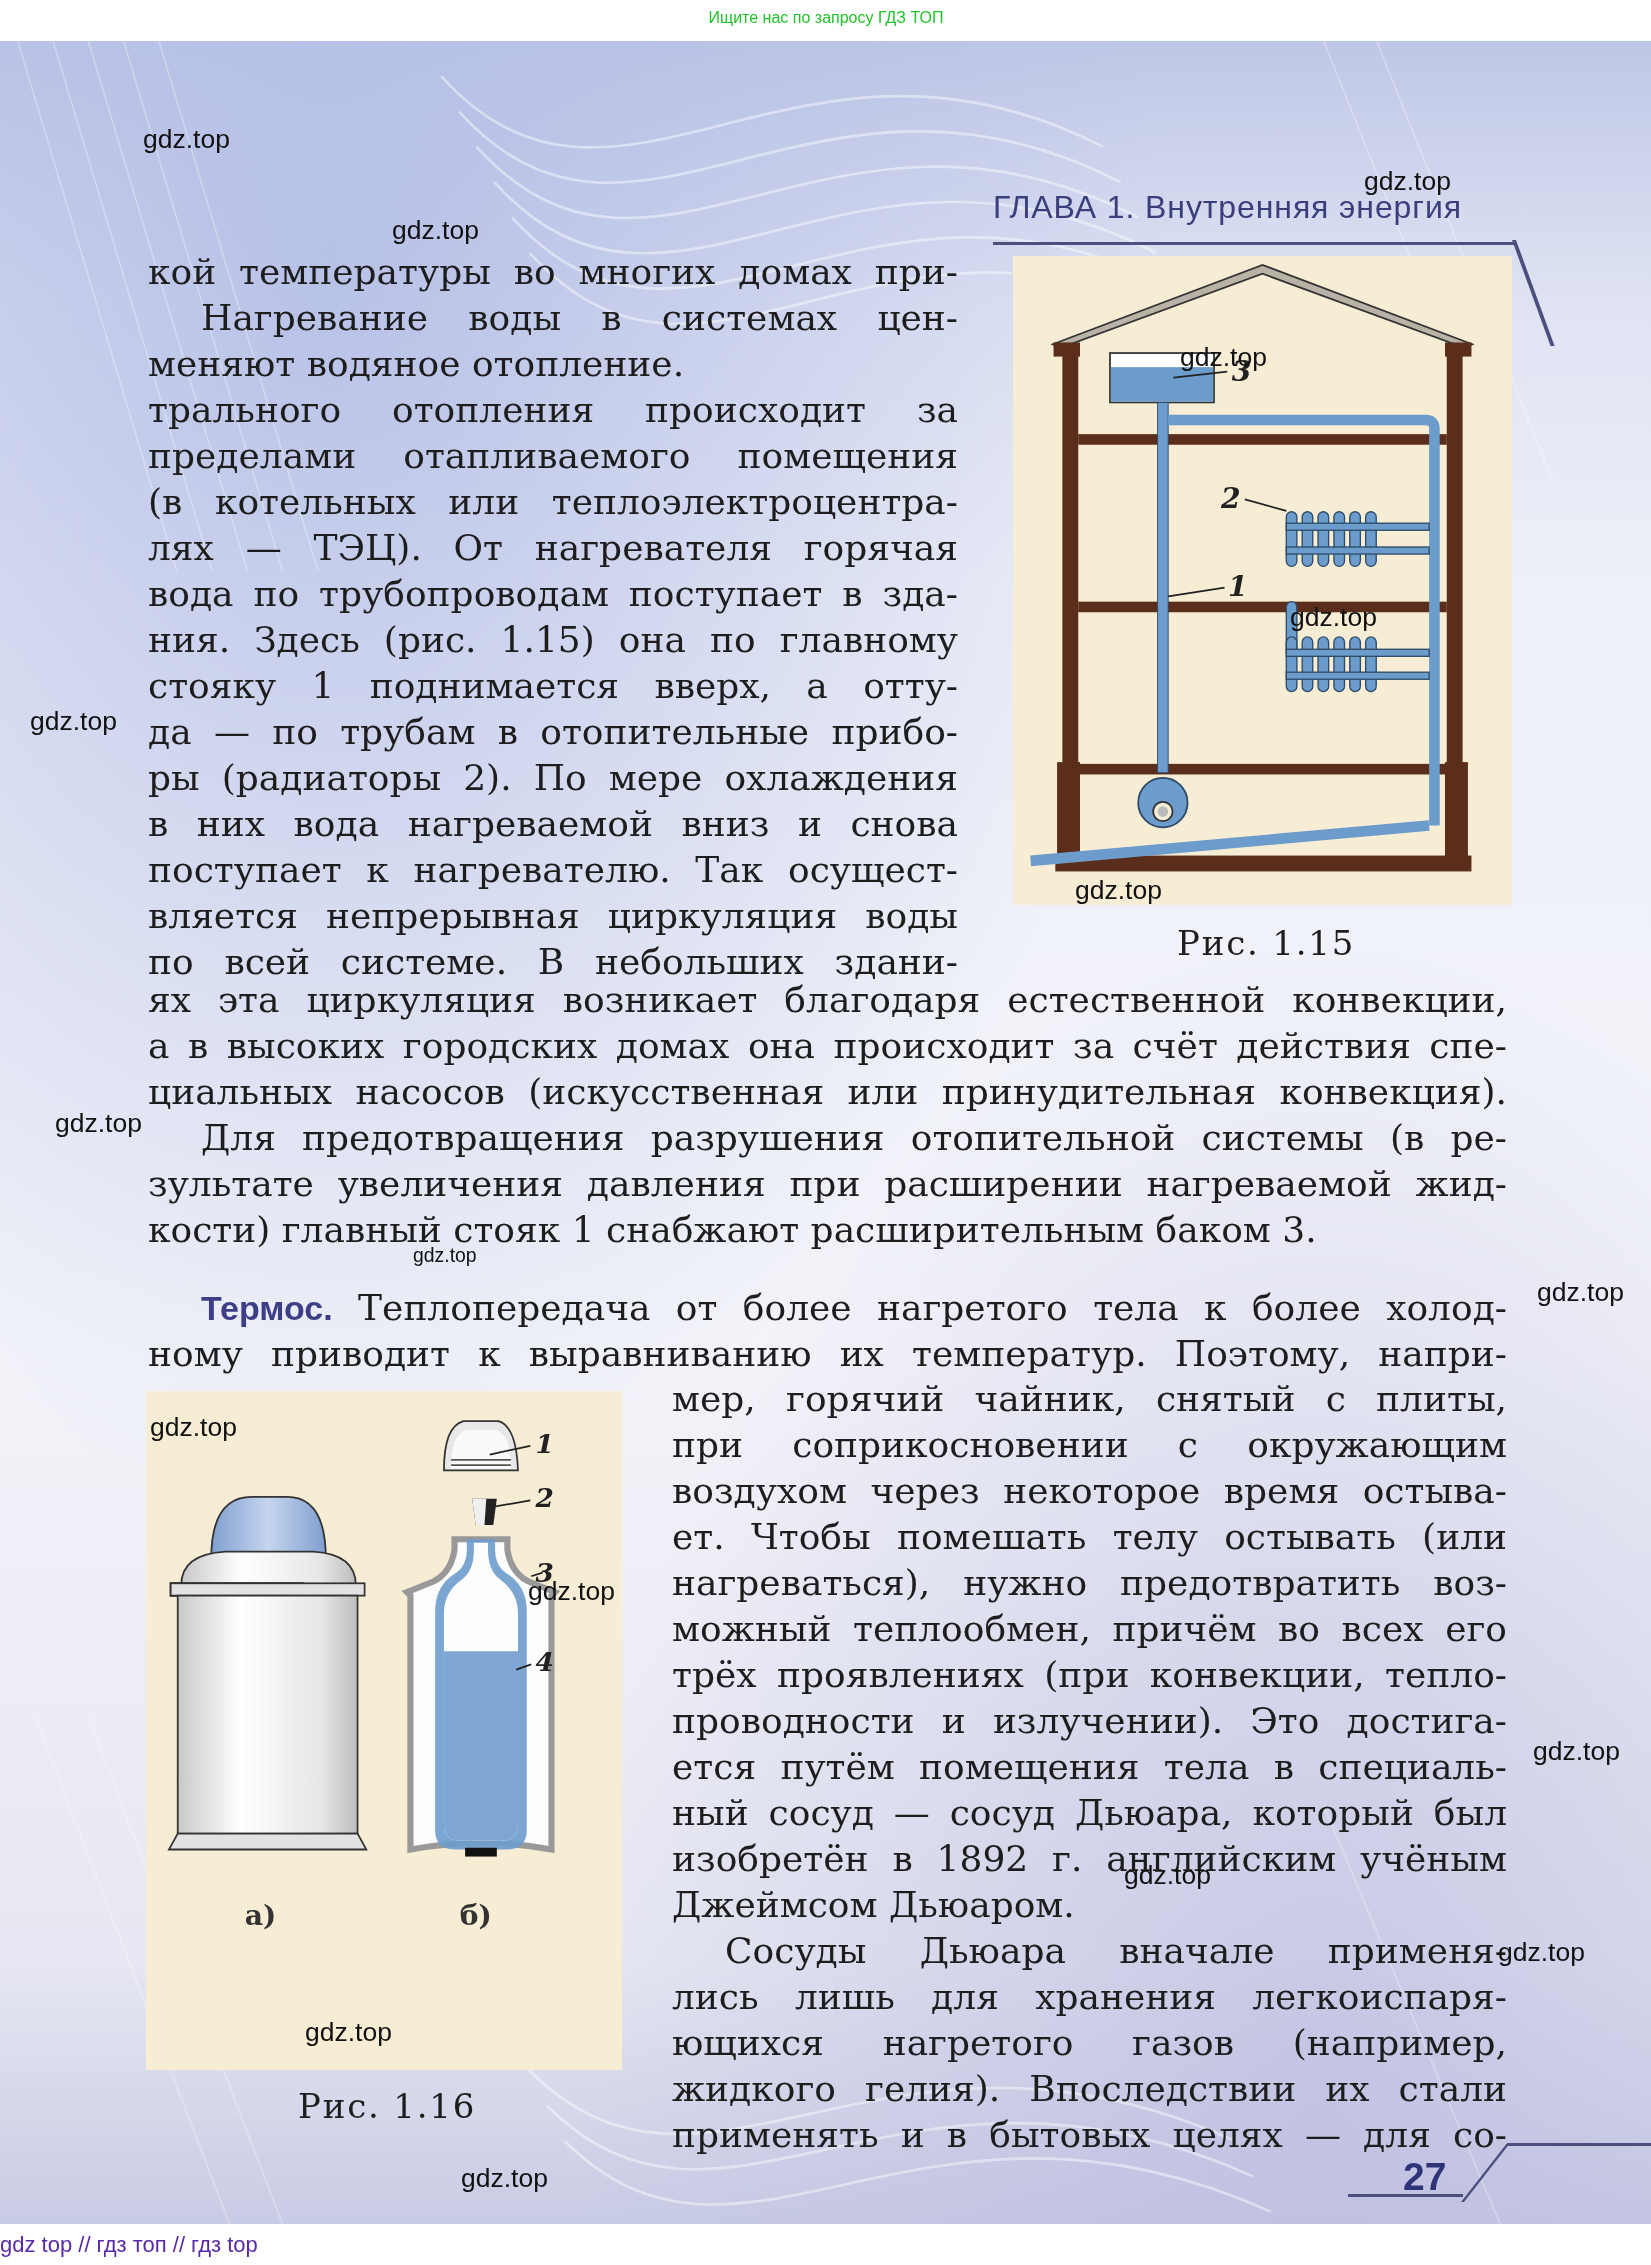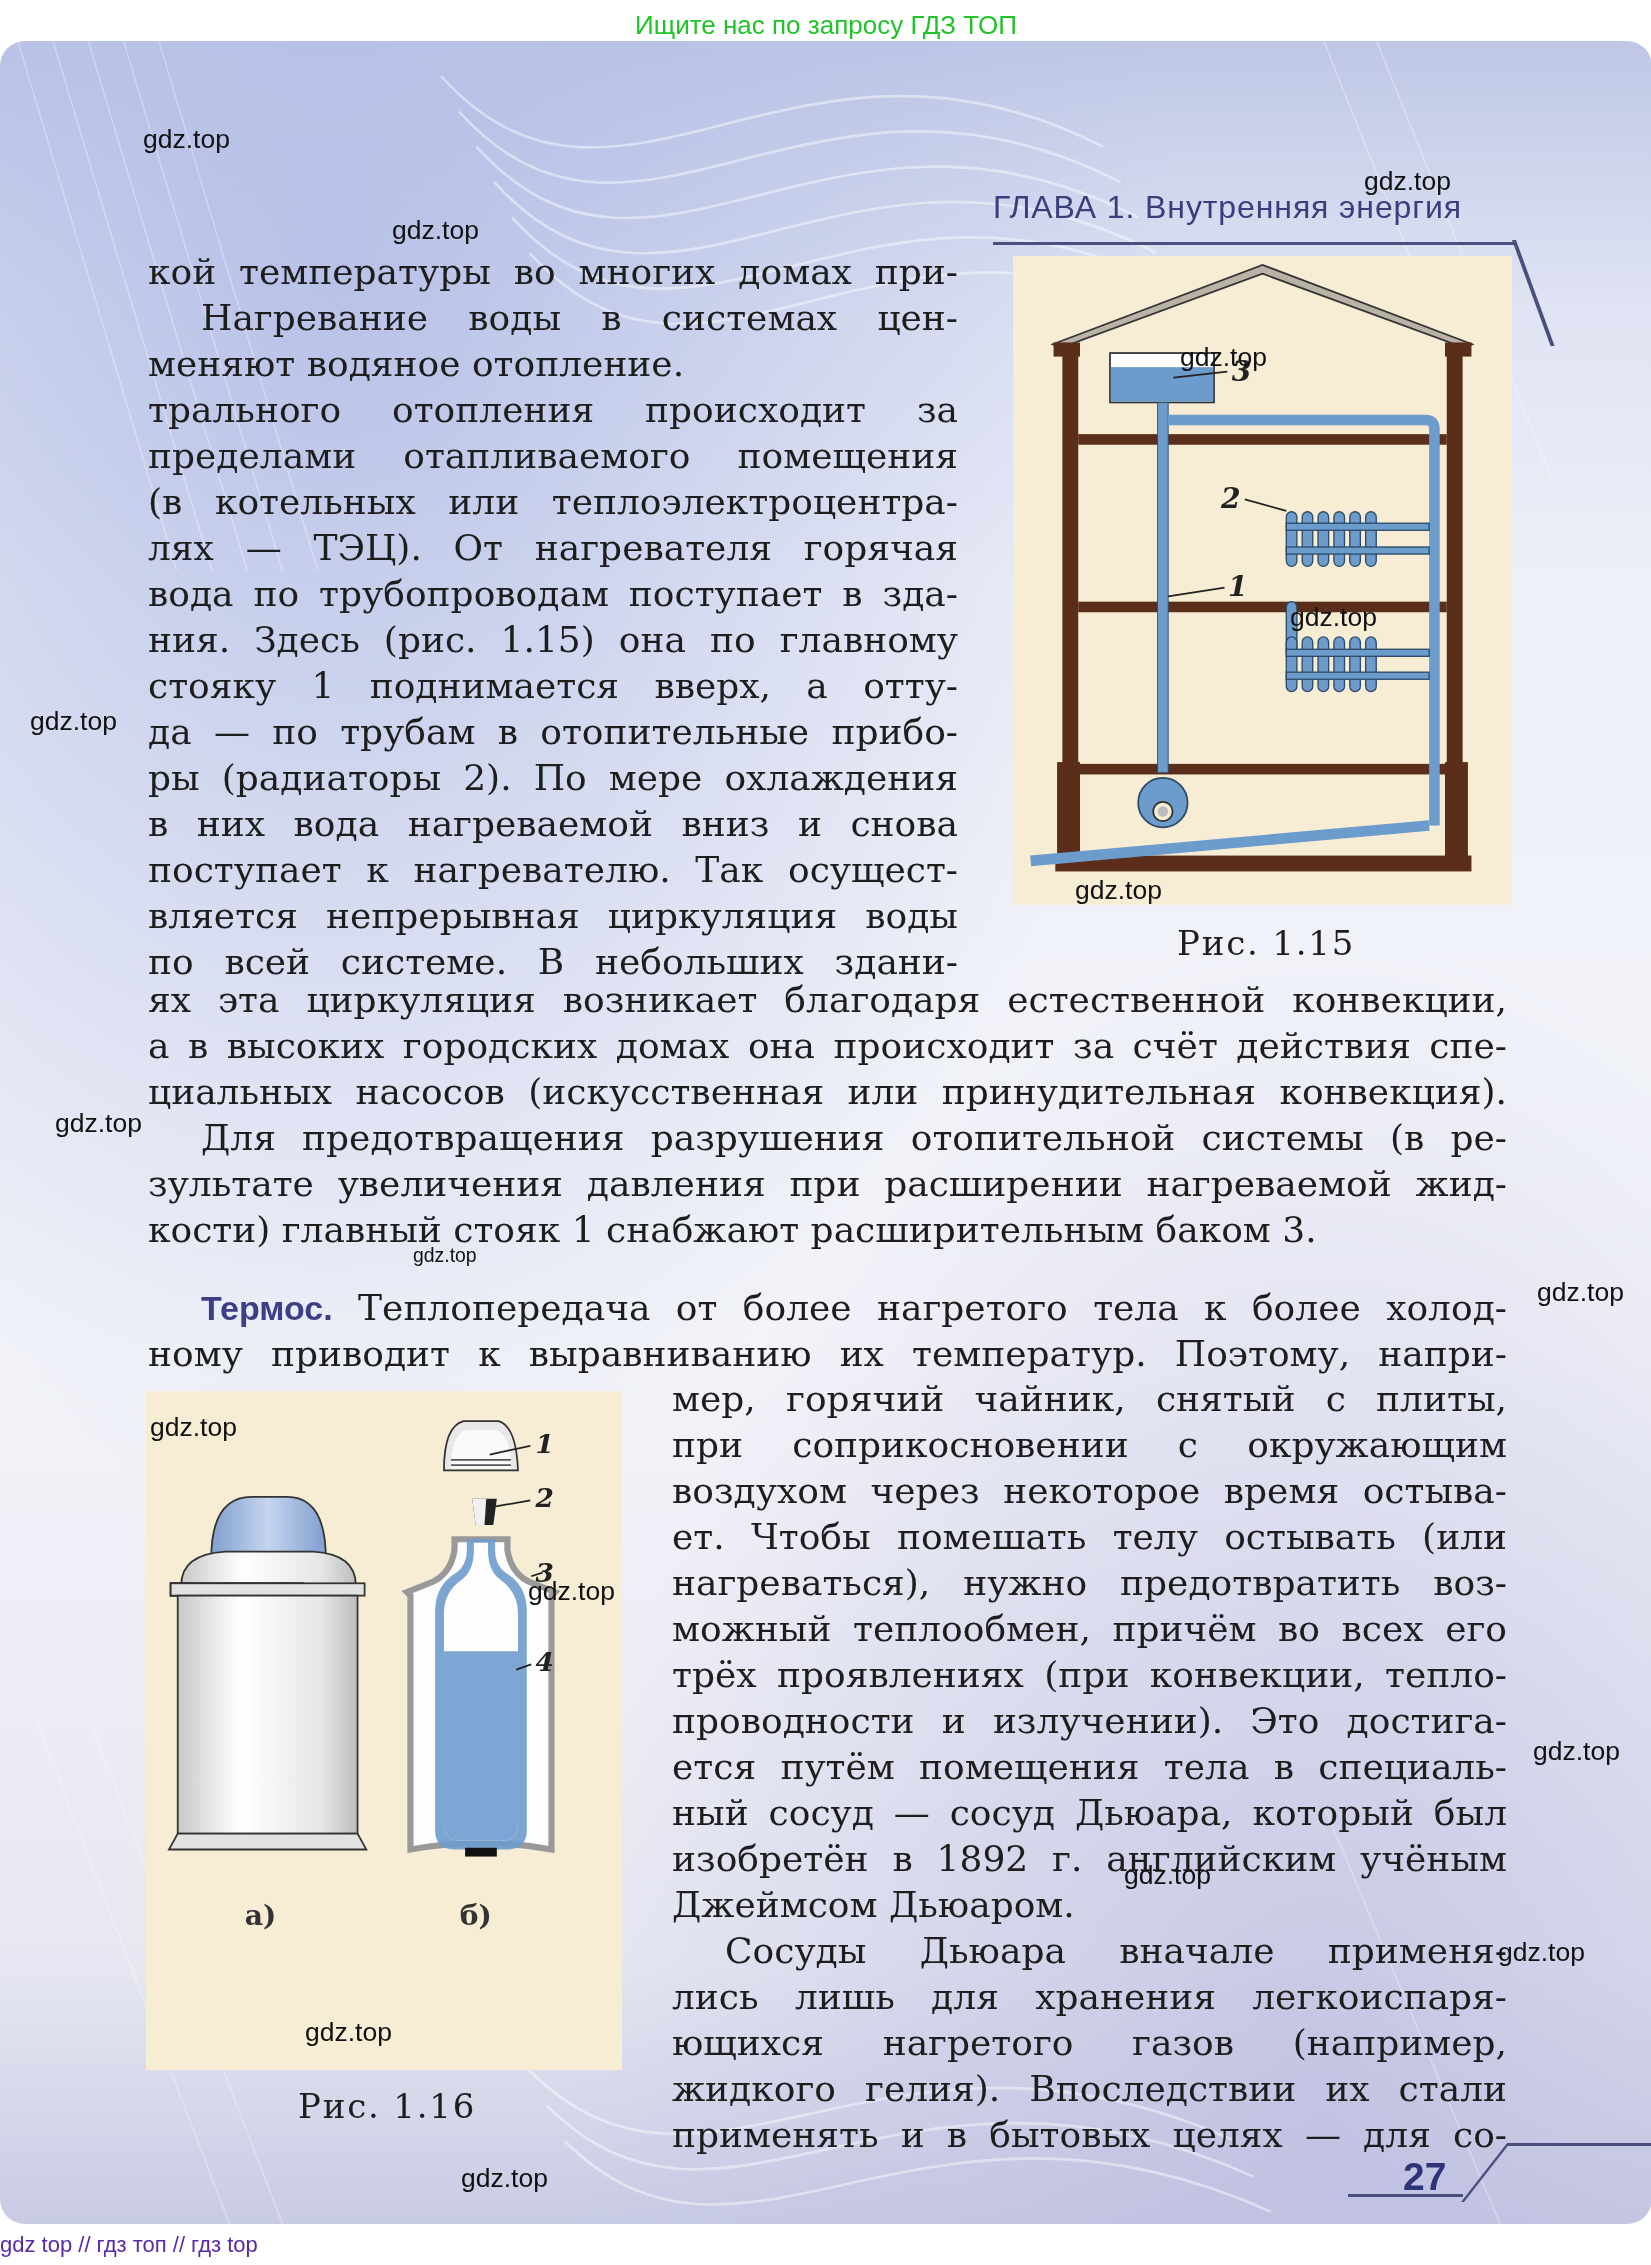--- a/index.html
+++ b/index.html
@@ -4,35 +4,34 @@
 <style>
   html, body { margin: 0; padding: 0; }
   body {
     width: 1652px; height: 2266px; position: relative; overflow: hidden;
     background: #ffffff;
     font-family: "DejaVu Serif", serif;
   }
   .top-banner {
     position: absolute; left: 0; top: 0; width: 1652px; height: 39px;
     text-align: center; color: #22c32a;
-    font-family: "Liberation Sans", sans-serif; font-size: 26px; line-height: 35px; margin-top: 8px;
+    font-family: "Liberation Sans", sans-serif; font-size: 16px; line-height: 35px;
   }
   .bottom-banner {
     position: absolute; left: 0; top: 2225px; width: 1652px; height: 39px;
     color: #5a2aa6;
     font-family: "Liberation Sans", sans-serif; font-size: 22px; line-height: 39px;
   }
   .page {
     position: absolute; left: 0; top: 41px; width: 1652px; height: 2183px;
     background:
       radial-gradient(ellipse at 20% 10%, rgba(180,190,230,0.9), rgba(255,255,255,0) 45%),
       radial-gradient(ellipse at 80% 95%, rgba(190,190,225,0.8), rgba(255,255,255,0) 40%),
       linear-gradient(180deg, #bfc7e6 0%, #dfe3f3 12%, #eef0f8 25%, #f3f4f9 60%, #e6e7f2 88%, #c8cbe4 100%);
     overflow: hidden;
-    border-radius: 25px;
   }
   .page .waves {
     position: absolute; left: 0; top: 0; width: 1652px; height: 2183px; opacity: 0.45;
   }
   .chapter {
     position: absolute; left: 993px; top: 148px; width: 521px;
     font-family: "Liberation Sans", sans-serif; font-size: 32px; color: #3a3f7c;
     letter-spacing: 0.9px;
   }
   .chapter-rule { position: absolute; left: 993px; top: 201px; width: 521px; height: 2.6px; background: #4b4f7e; }

